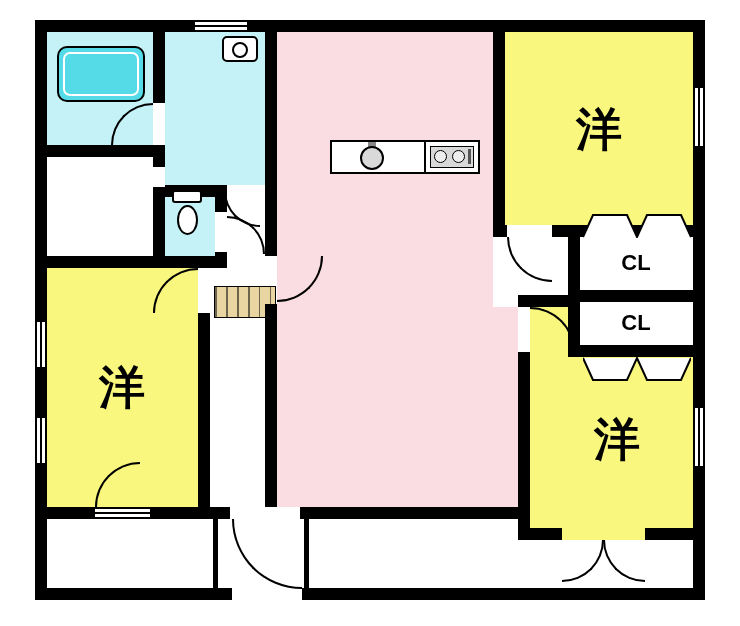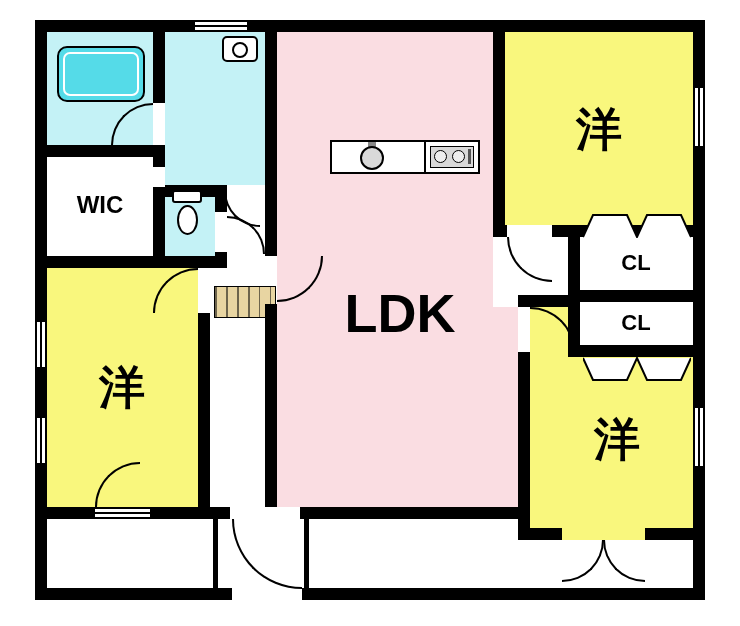--- a/index.html
+++ b/index.html
@@ -115,21 +115,19 @@
   <div class="fix" style="left:330px;top:140px;width:150px;height:34px"></div>
   <div class="abs" style="left:424px;top:142px;width:2px;height:30px;background:#000"></div>
   <div class="abs" style="left:368px;top:142px;width:8px;height:5px;background:#888"></div>
   <div class="fix" style="left:360px;top:146px;width:24px;height:24px;border-radius:50%;background:var(--gray)"></div>
   <div class="fix" style="left:430px;top:146px;width:44px;height:22px;border-width:1.5px;background:var(--gray)">
     <div class="abs" style="left:3px;top:3px;width:13px;height:13px;border:1.5px solid #000;border-radius:50%;background:#eee"></div>
     <div class="abs" style="left:21px;top:3px;width:13px;height:13px;border:1.5px solid #000;border-radius:50%;background:#eee"></div>
     <div class="abs" style="left:37px;top:2px;width:3px;height:15px;background:#555"></div>
   </div>
 
-  <div class="lbl" style="left:295px;top:282px;width:210px;height:62px;font-size:54px">LDK</div>
   <div class="lbl" style="left:549px;top:102px;width:100px;height:54px;font-size:46px">洋</div>
   <div class="lbl" style="left:567px;top:412px;width:100px;height:54px;font-size:46px">洋</div>
   <div class="lbl" style="left:72px;top:360px;width:100px;height:54px;font-size:46px">洋</div>
-  <div class="lbl" style="left:52px;top:190px;width:96px;height:30px;font-size:24px">WIC</div>
   <div class="lbl" style="left:596px;top:249px;width:80px;height:28px;font-size:22px">CL</div>
   <div class="lbl" style="left:596px;top:309px;width:80px;height:28px;font-size:22px">CL</div>
 
 </div>
 
 </body></html>

